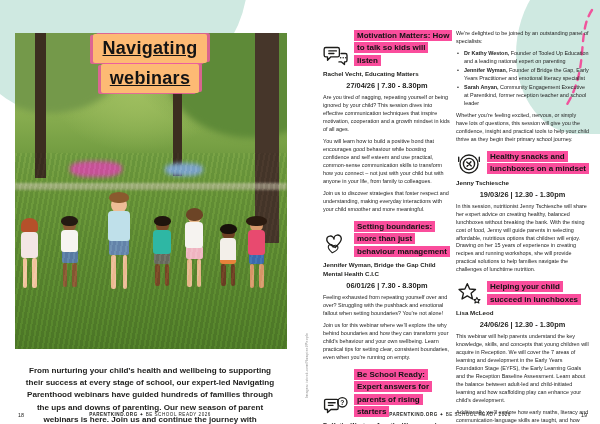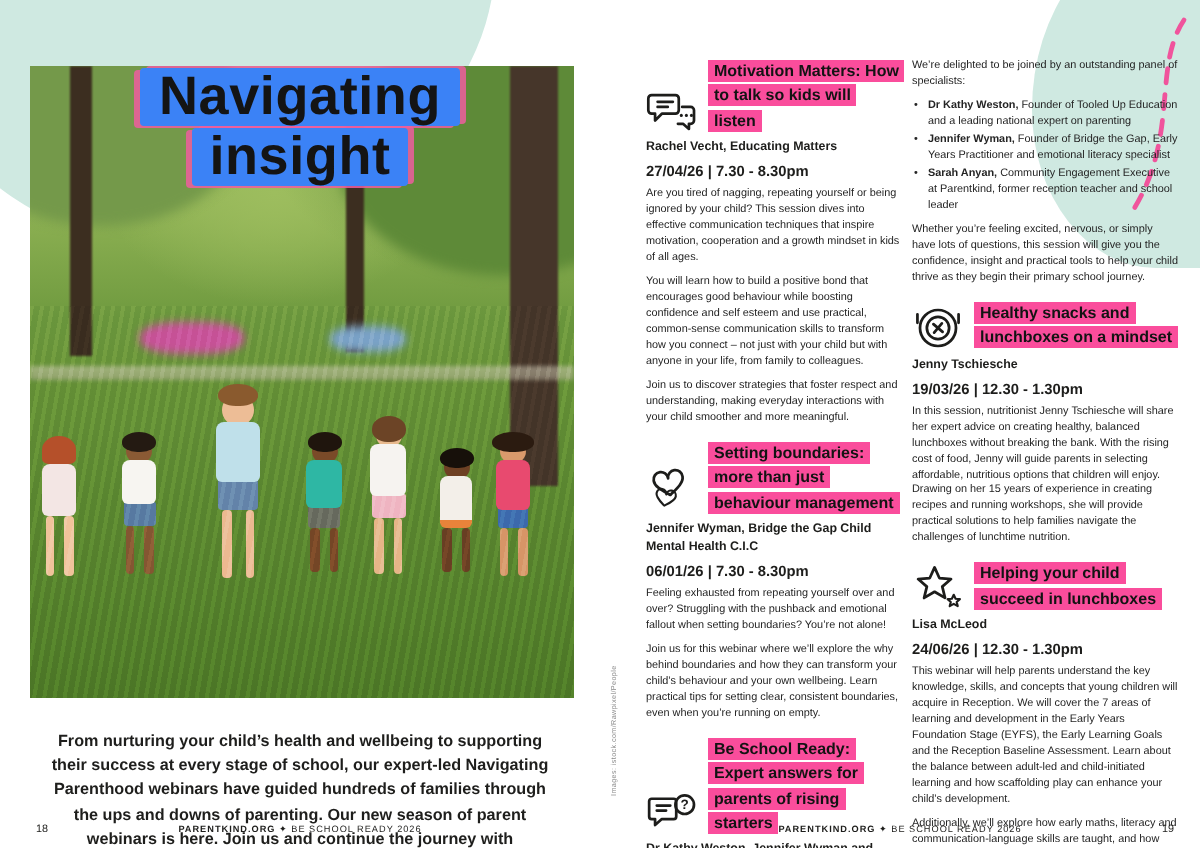--- a/index.html
+++ b/index.html
@@ -49,24 +49,25 @@
   .khead{width:13px;height:13px;border-radius:50%;margin:0 auto;position:relative;z-index:2;}
   .khair{position:absolute;left:-2px;right:-2px;top:-3px;height:10px;border-radius:50% 50% 45% 45%;z-index:1;}
   .ktorso{border-radius:4px 4px 3px 3px;margin:-2px auto 0;position:relative;z-index:2;}
   .kshorts{margin:-1px auto 0;border-radius:1px 1px 2px 2px;}
   .klegs{display:flex;justify-content:center;gap:5px;}
   .kleg{width:4.5px;border-radius:2px;}
 
   
   .title-wrap{position:absolute;left:0;right:0;top:34px;text-align:center;line-height:0;}
   .title-line{
-    display:inline-block;background:#3b82f6;color:#141414;
-    font-weight:bold;font-size:27px;line-height:26px;letter-spacing:.3px;
+    display:inline-block;background:#fdba74;color:#141414;
+    font-weight:bold;font-size:18px;line-height:26px;letter-spacing:.3px;
     padding:1px 9px 2px;margin-bottom:1px;border-radius:2px;
     box-shadow:-3px 1px 0 rgba(238,93,159,.85), 3px -1px 0 rgba(238,93,159,.85);
+    text-decoration:underline;
   }
 
   
   .intro{
     position:absolute;left:22px;right:22px;top:357px;text-align:center;
     font-size:8.1px;font-weight:bold;line-height:1.5;color:#1e1e1c;
   }
   .footer{position:absolute;bottom:7px;left:0;right:0;text-align:center;font-size:4.6px;letter-spacing:.5px;color:#1d1d1b;}
   .footer b{font-weight:bold;}
   .pageno{position:absolute;bottom:6px;font-size:5.4px;color:#1d1d1b;}
@@ -81,21 +82,21 @@
   .sec{margin-bottom:7px;}
   .sec-head{display:flex;align-items:flex-end;gap:5px;margin-bottom:3px;}
   .sec-icon{flex:0 0 26px;width:26px;margin-top:1px;}
   .sec-icon svg{display:block;}
   .sec-title{flex:1;font-weight:bold;font-size:8px;line-height:1.55;}
   .sec-title span{
     background:#fa4d9c;color:#131313;padding:1px 3px;
     -webkit-box-decoration-break:clone;box-decoration-break:clone;
   }
   .speaker{font-weight:bold;font-size:6.2px;line-height:1.4;margin:3px 0 0;}
-  .datetime{font-weight:bold;font-size:7.4px;margin:2.5px 0 4px;}
+  .datetime{font-weight:bold;font-size:7.4px;margin:2.5px 0 4px;text-align:center;}
   .para{font-size:5.45px;line-height:1.45;margin:0 0 4.5px;color:#242424;}
 
   .panel-intro{font-size:5.45px;line-height:1.45;margin:0 0 4px;color:#242424;}
   ul.bullets{margin:0 0 4px;padding:0 0 0 8px;list-style:none;}
   ul.bullets li{font-size:5.45px;line-height:1.45;position:relative;margin-bottom:1.5px;color:#242424;}
   ul.bullets li::before{content:"•";position:absolute;left:-7px;top:0;}
   ul.bullets b{font-weight:bold;}
 
   
   .credit{
@@ -195,21 +196,21 @@
       <div class="klegs">
           <div class="kleg" style="height:24px;background:#d99a6c;"></div>
           <div class="kleg" style="height:24px;background:#d99a6c;"></div>
         </div>
     </div>
     <div class="grass-tex"></div>
   </div>
 
   <div class="title-wrap">
     <div><span class="title-line">Navigating</span></div>
-    <div><span class="title-line">insight</span></div>
+    <div><span class="title-line">webinars</span></div>
   </div>
 
   <p class="intro">From nurturing your child’s health and wellbeing to supporting their success at every stage of school, our expert-led Navigating Parenthood webinars have guided hundreds of families through the ups and downs of parenting. Our new season of parent webinars is here. Join us and continue the journey with confidence!</p>
 
   <div class="pageno">18</div>
   <div class="footer">
     <b>PARENTKIND.ORG</b>
     <span>✦</span>
     <span>BE SCHOOL READY 2026</span>
   </div>

